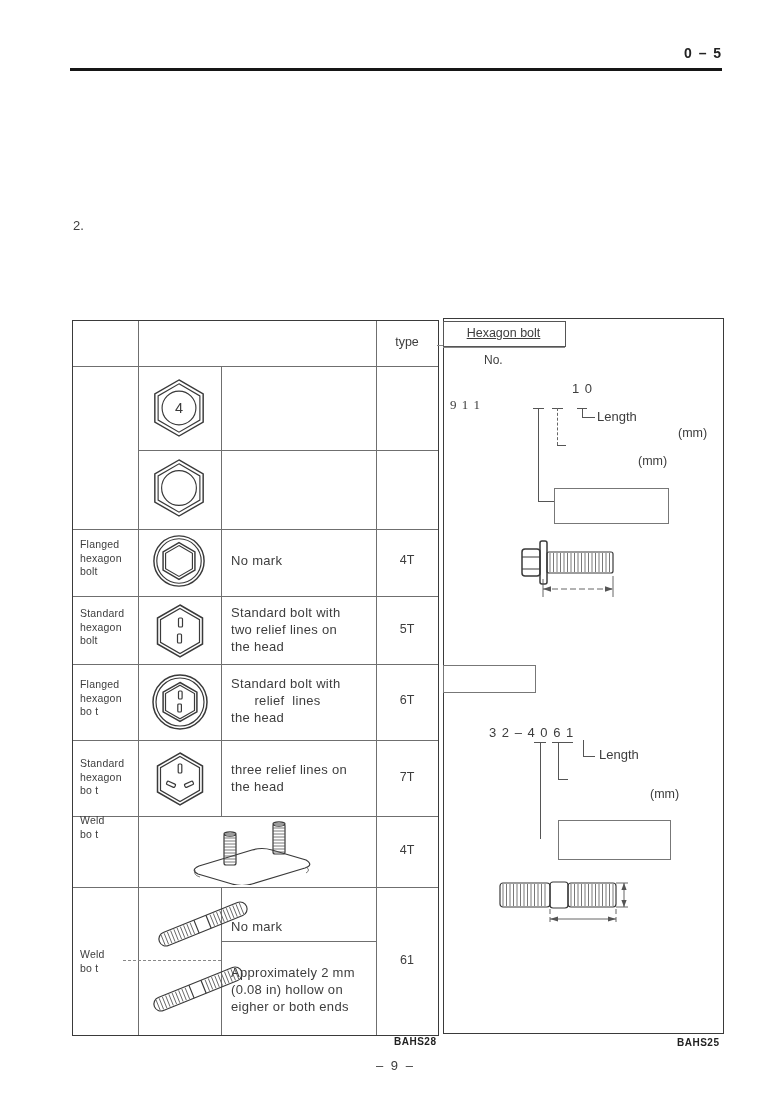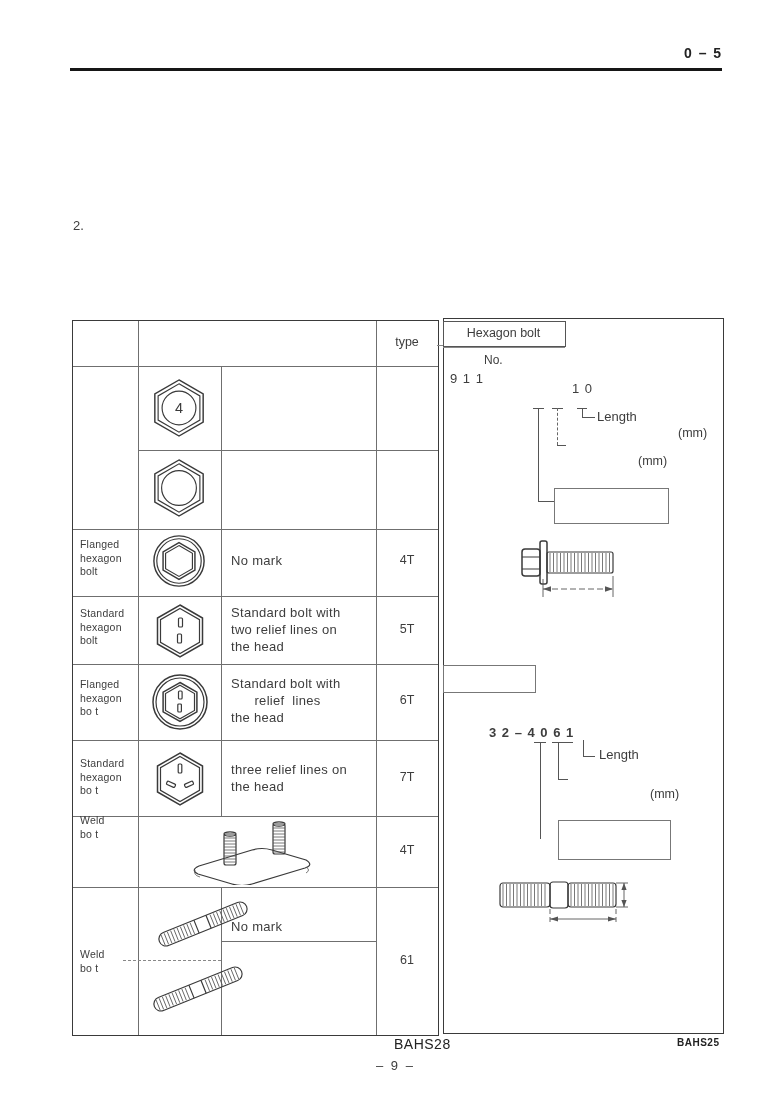--- a/index.html
+++ b/index.html
@@ -145,35 +145,38 @@
     </svg>
     <div class="t desc" style="left:158px;top:597px;">No mark</div>
     <svg style="left:75px;top:637px;" width="100" height="62" viewBox="0 0 100 62">
       <g transform="rotate(-22 50 31)">
         <rect class="s2" x="3" y="24" width="94" height="14" rx="7"></rect>
         <path class="h" d="M7,25 V37 M10.5,25 V37 M14,25 V37 M17.5,25 V37 M21,25 V37 M24.5,25 V37 M28,25 V37 M31.5,25 V37 M35,25 V37 M38.5,25 V37"></path>
         <path class="s2" d="M43,24 V38 M56,24 V38"></path>
         <path class="h" d="M60,25 V37 M63.5,25 V37 M67,25 V37 M70.5,25 V37 M74,25 V37 M77.5,25 V37 M81,25 V37 M84.5,25 V37 M88,25 V37 M91.5,25 V37"></path>
       </g>
     </svg>
+    <div class="t desc" style="left:158px;top:643px;">Approximately 2 mm
+(0.08 in) hollow on
+eigher or both ends</div>
     <div class="t typ" style="left:303px;top:632px;">61</div>
   </div>
 
-  <div class="t" style="left:394px;top:1036px;font-size:14px;font-weight:normal;letter-spacing:.5px;color:#222;">BAHS28</div>
+  <div class="t" style="left:394px;top:1036px;font-size:10px;font-weight:bold;letter-spacing:.5px;color:#222;">BAHS28</div>
 
   <div class="ln" style="left:437px;top:345px;width:6px;height:1px;background:#888;"></div>
 
   <div class="panel">
     <div class="box" style="left:-1px;top:2px;width:121px;height:24px;border-color:#555;"></div>
-    <div class="t" style="left:-1px;top:7px;width:121px;text-align:center;font-size:12.5px;">Hexagon bolt</div>
+    <div class="t" style="left:-1px;top:7px;width:121px;text-align:center;font-size:12.5px;text-decoration:underline;">Hexagon bolt</div>
     <div class="ln" style="left:-1px;top:28px;width:122px;height:1px;background:#888;"></div>
 
     <div class="t" style="left:40px;top:34px;font-size:12px;text-align:center;">No.</div>
 
-    <div class="t code" style="left:6px;top:52px;">9 1 1</div>
+    <div class="t code" style="left:6px;top:78px;font-family:Liberation Serif, serif;">9 1 1</div>
     <div class="t code" style="left:128px;top:62px;">1 0</div>
 
     <div class="ln" style="left:89px;top:89px;width:11px;height:1px;background:#555;"></div>
     <div class="ln" style="left:94px;top:89px;width:1px;height:93px;background:#555;"></div>
     <div class="ln" style="left:94px;top:182px;width:17px;height:1px;background:#555;"></div>
     <div class="ln" style="left:108px;top:89px;width:11px;height:1px;background:#555;"></div>
     <div class="dash" style="left:113px;top:89px;height:37px;width:0;border-left:1px dashed #666;"></div>
     <div class="ln" style="left:113px;top:126px;width:9px;height:1px;background:#555;"></div>
     <div class="ln" style="left:133px;top:89px;width:10px;height:1px;background:#555;"></div>
     <div class="ln" style="left:138px;top:89px;width:1px;height:10px;background:#555;"></div>
@@ -192,21 +195,21 @@
       <rect class="s2" x="28" y="23" width="66" height="21" rx="2"></rect>
       <path class="h" d="M31,24 V43 M34.5,24 V43 M38,24 V43 M41.5,24 V43 M45,24 V43 M48.5,24 V43 M52,24 V43 M55.5,24 V43 M59,24 V43 M62.5,24 V43 M66,24 V43 M69.5,24 V43 M73,24 V43 M76.5,24 V43 M80,24 V43 M83.5,24 V43 M87,24 V43 M90.5,24 V43"></path>
       <path class="d" d="M24,50 V68 M94,47 V68"></path>
       <path class="d" d="M24,60 H94" stroke-dasharray="6 3"></path>
       <path class="a" d="M24,60 l8,-2.8 v5.6 z"></path>
       <path class="a" d="M94,60 l-8,-2.8 v5.6 z"></path>
     </svg>
 
     <div class="box" style="left:-1px;top:346px;width:91px;height:26px;"></div>
 
-    <div class="t code" style="left:45px;top:406px;font-weight:bold;">3 2 – 4 0 6 1</div>
+    <div class="t code" style="left:45px;top:406px;">3 2 – 4 0 6 1</div>
     <div class="ln" style="left:90px;top:423px;width:12px;height:1px;background:#555;"></div>
     <div class="ln" style="left:108px;top:423px;width:21px;height:1px;background:#555;"></div>
     <div class="ln" style="left:96px;top:423px;width:1px;height:97px;background:#555;"></div>
     <div class="ln" style="left:114px;top:423px;width:1px;height:38px;background:#555;"></div>
     <div class="ln" style="left:114px;top:460px;width:10px;height:1px;background:#555;"></div>
     <div class="ln" style="left:139px;top:421px;width:1px;height:16px;background:#555;"></div>
     <div class="ln" style="left:139px;top:437px;width:12px;height:1px;background:#555;"></div>
     <div class="t" style="left:155px;top:428px;font-size:13px;">Length</div>
     <div class="t" style="left:206px;top:468px;font-size:12.5px;">(mm)</div>
     <div class="box" style="left:114px;top:501px;width:111px;height:38px;"></div>

